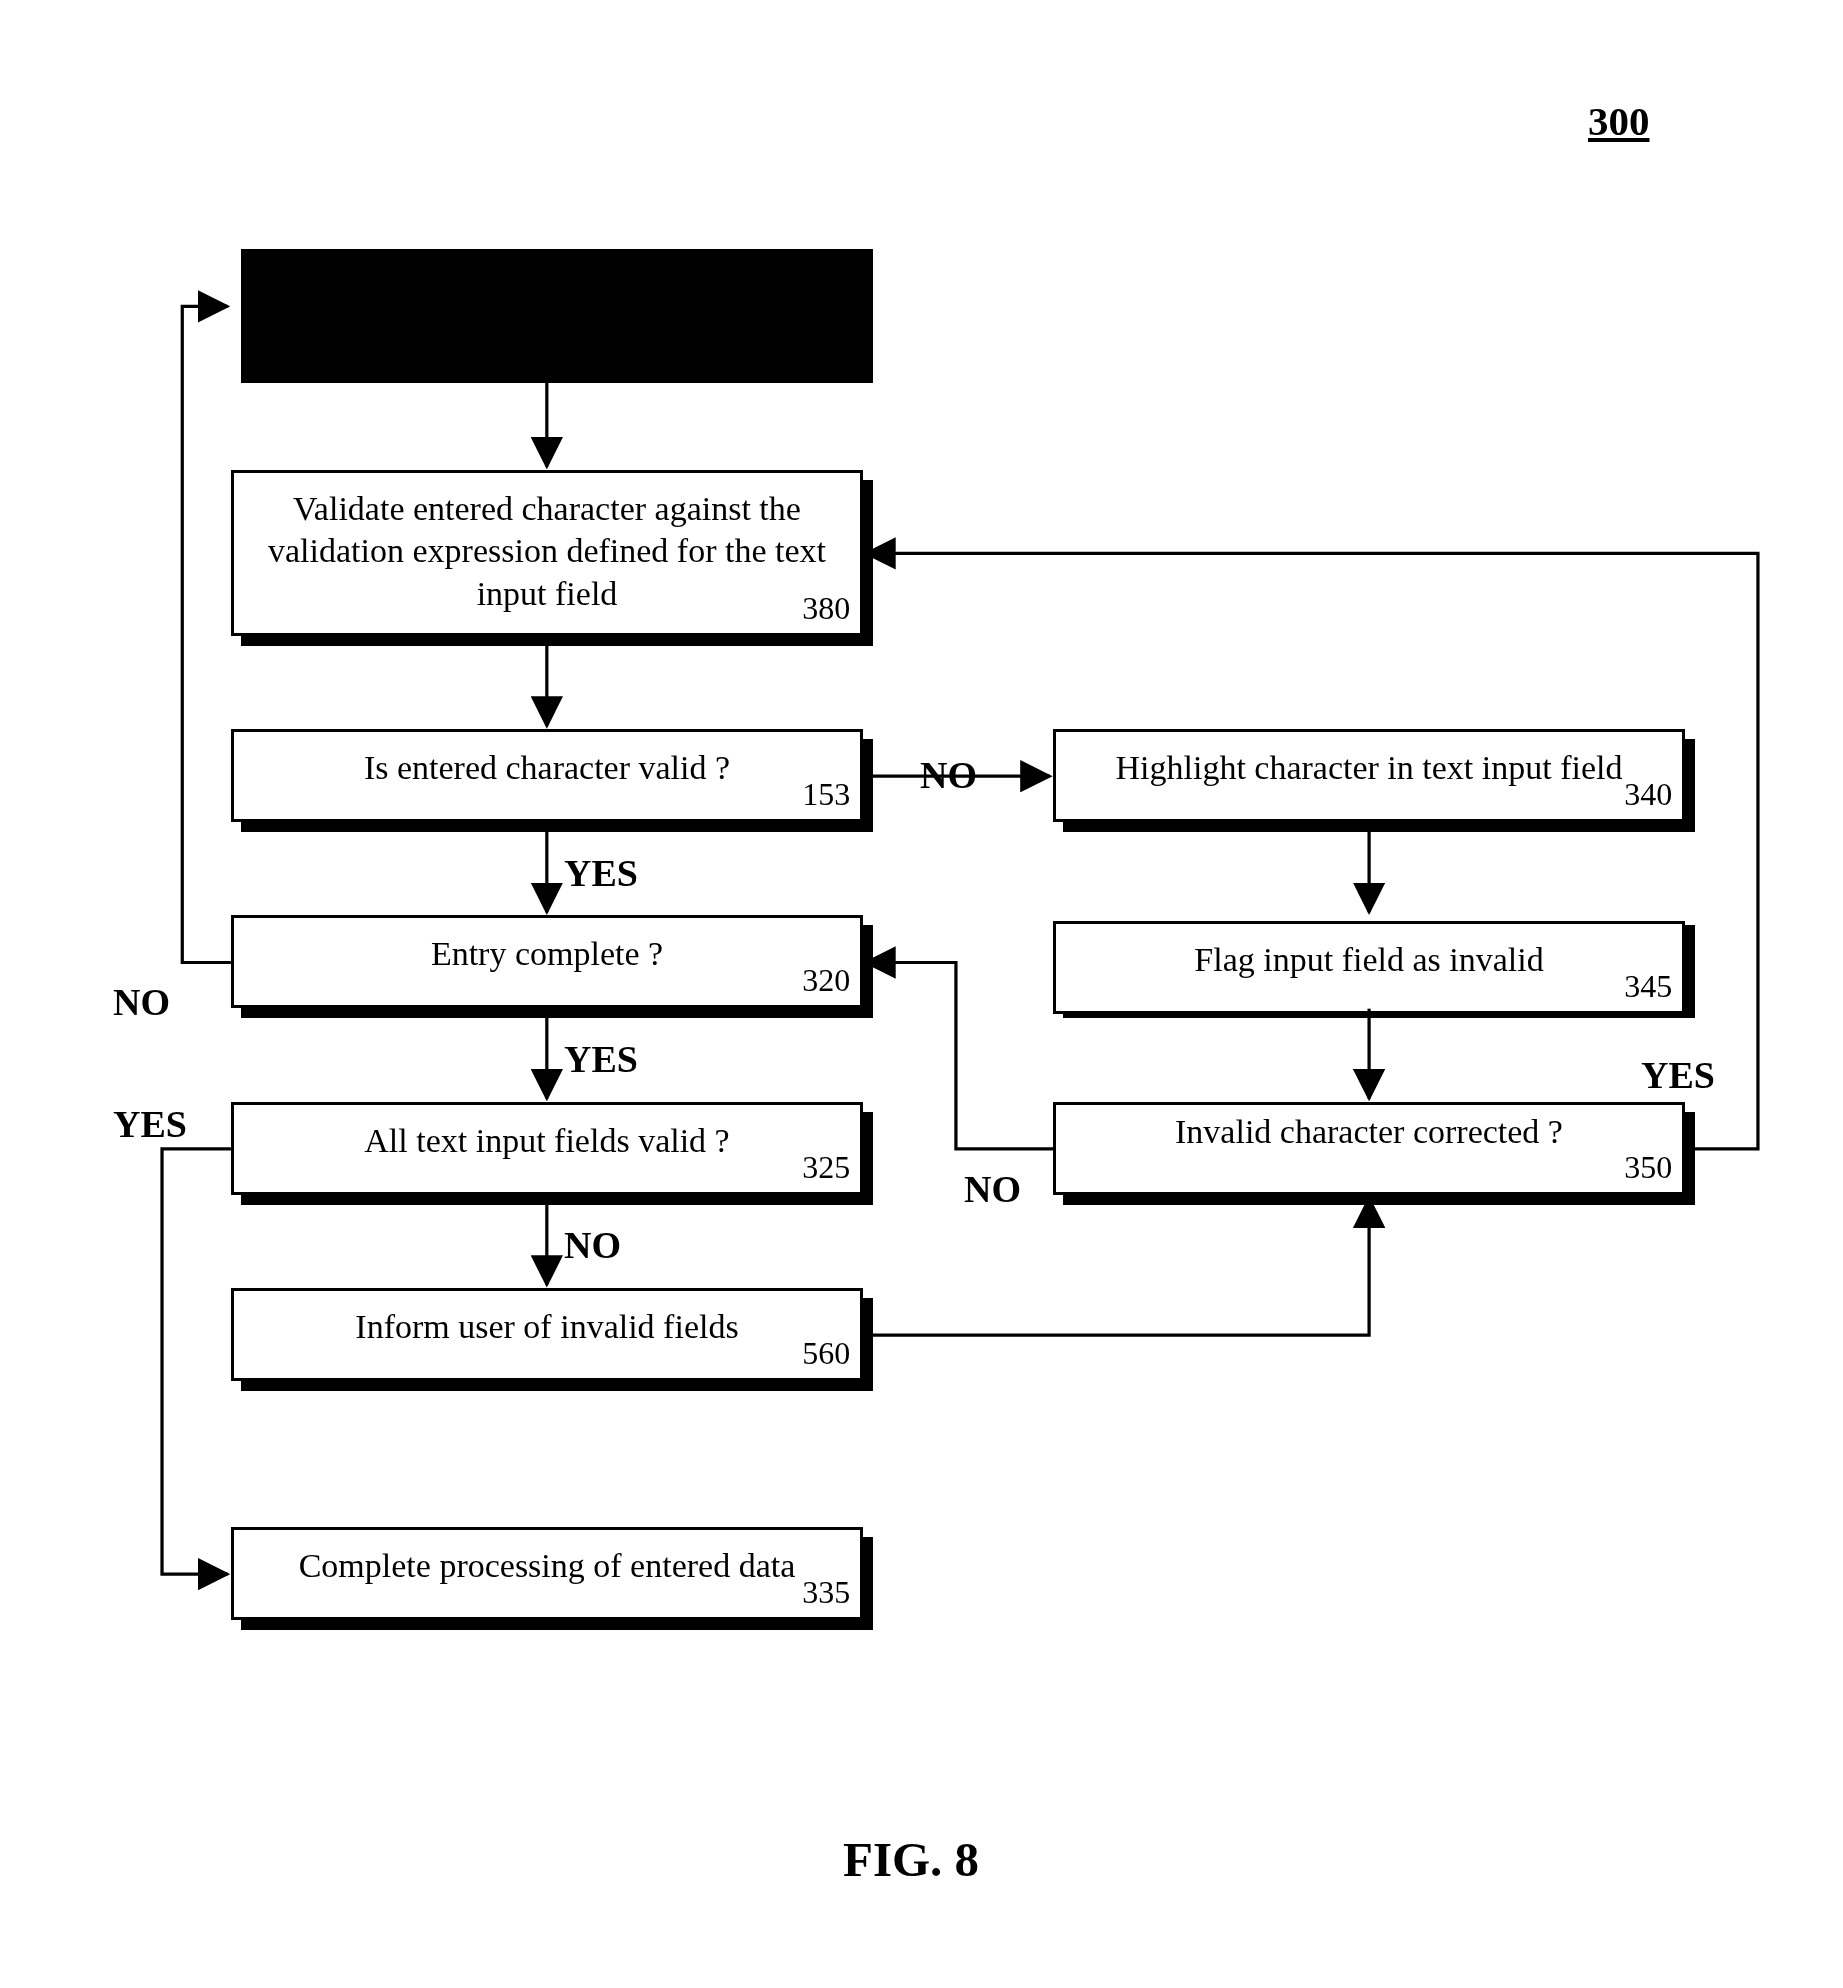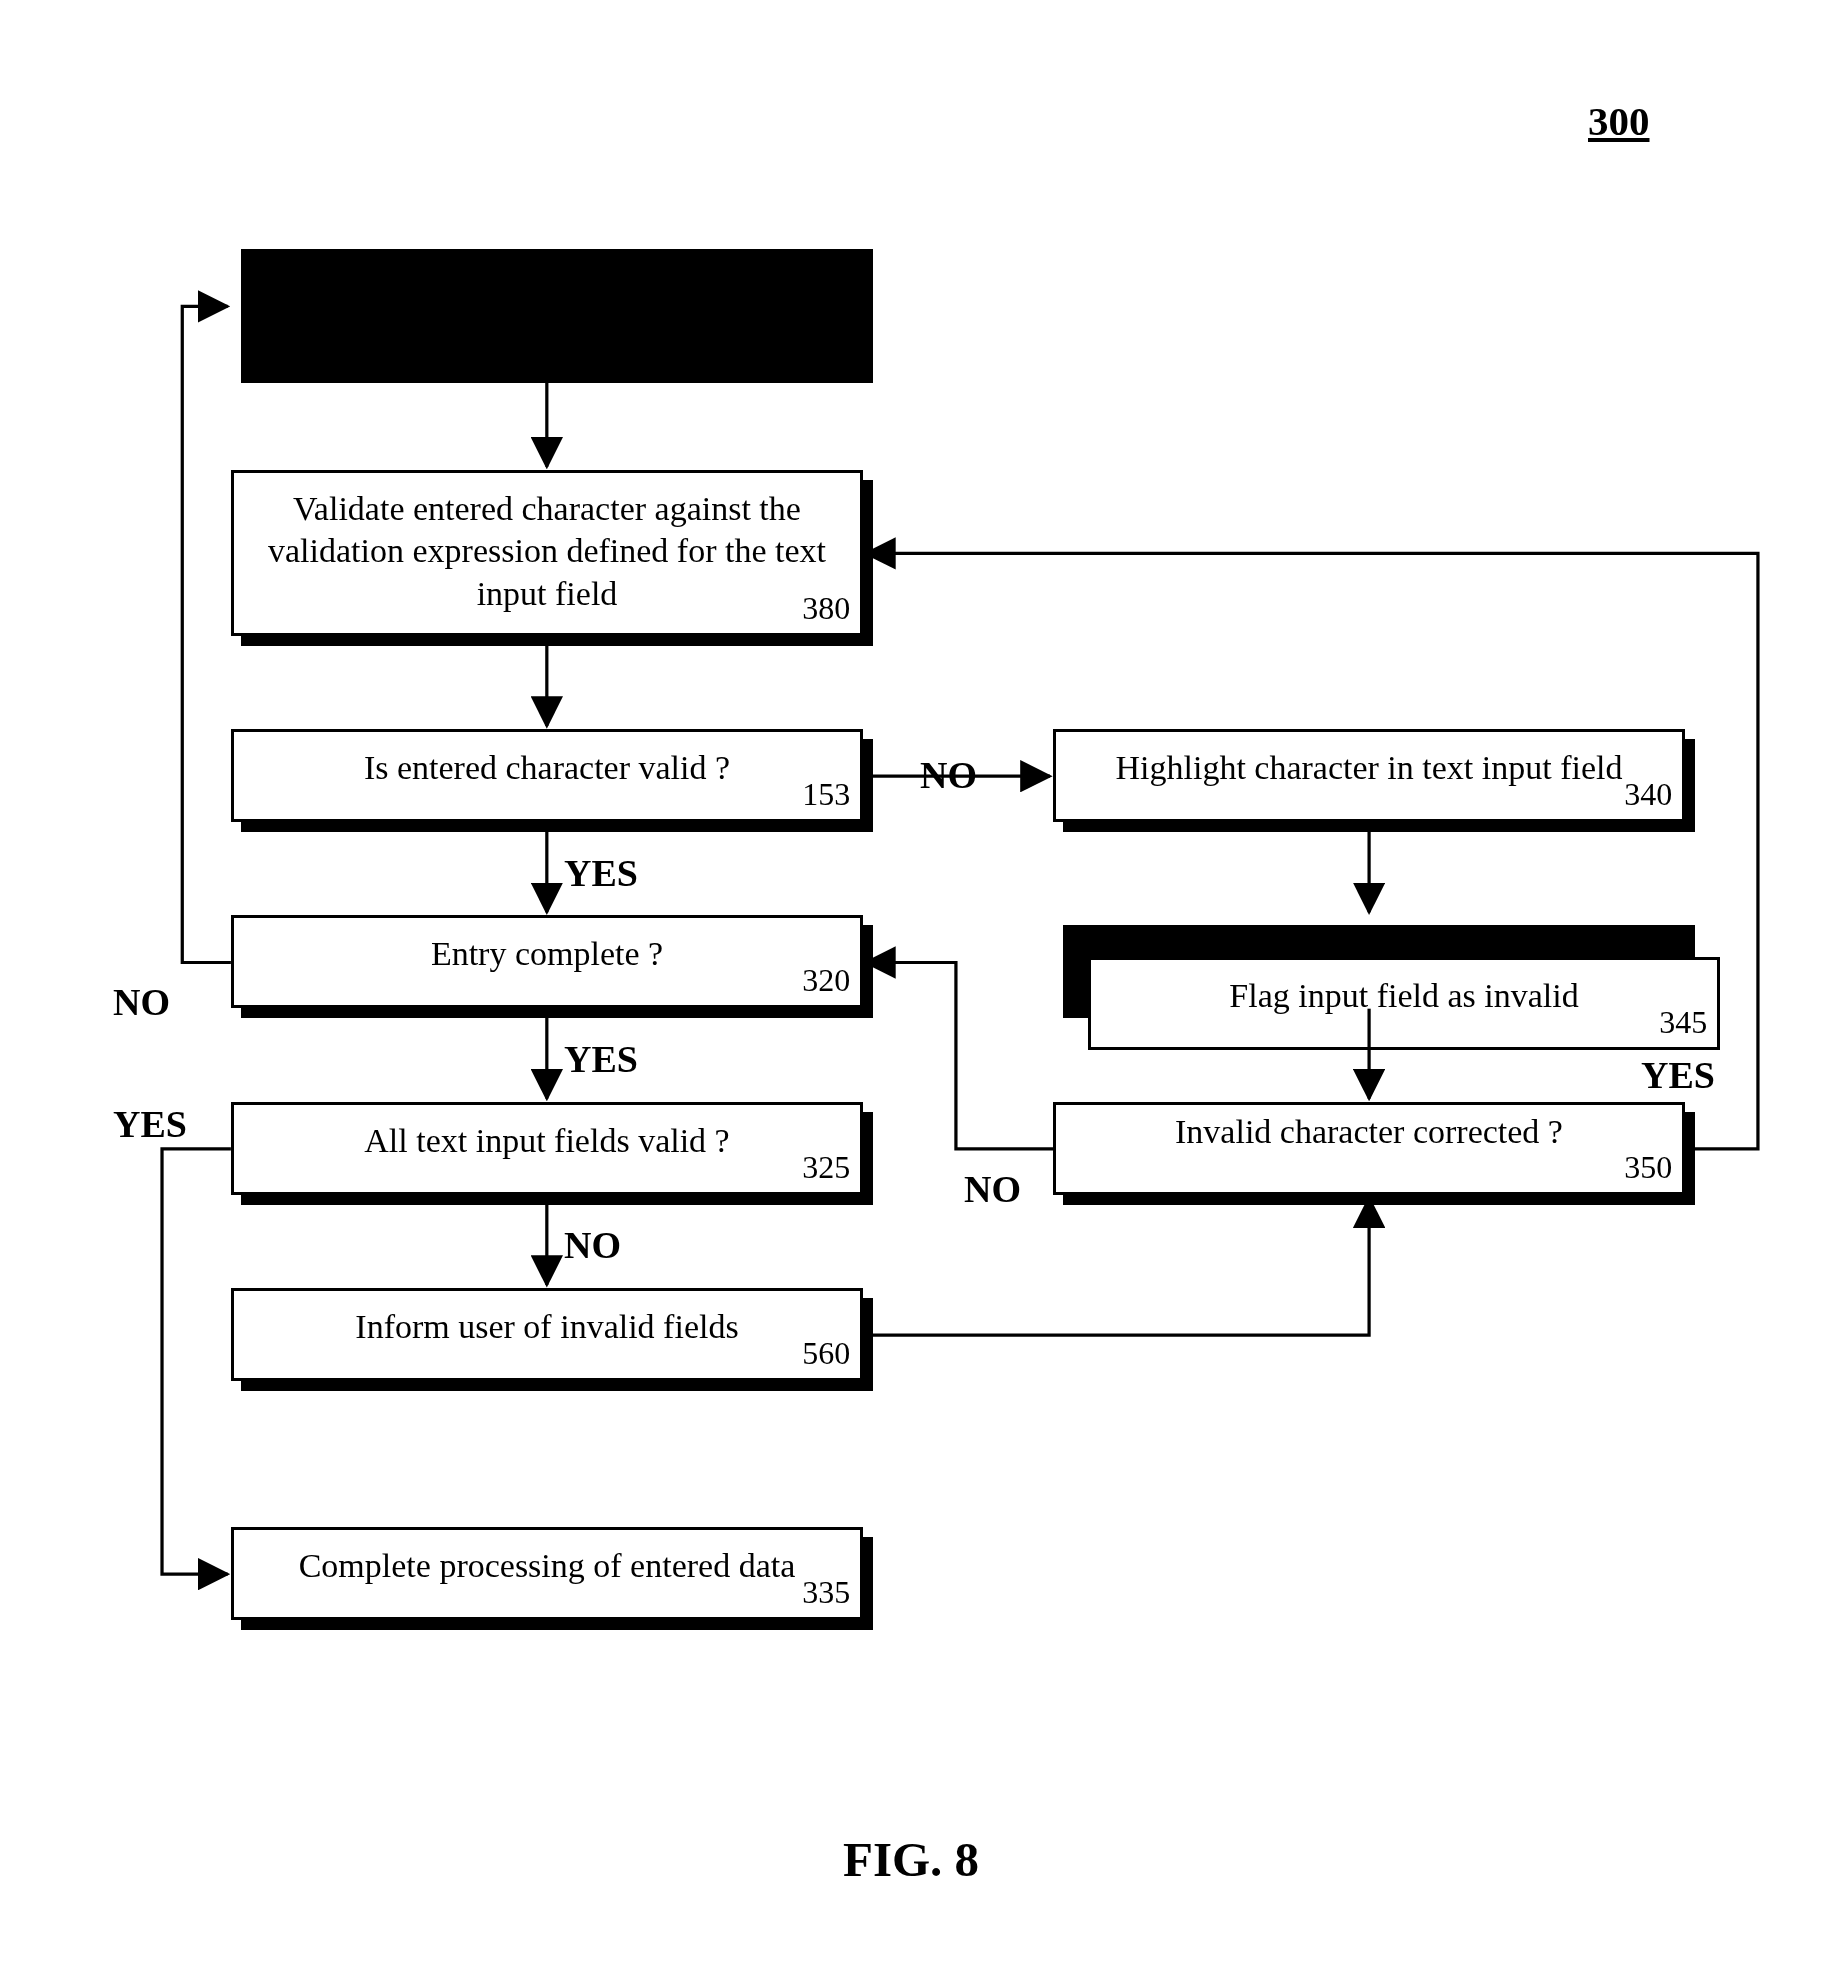--- a/index.html
+++ b/index.html
@@ -103,21 +103,21 @@
   <div class="box" style="left:231px; top:1527px; width:632px; height:93px; padding:14.6px 16px 0 16px;">
     <span>Complete processing of entered data</span>
     <span class="num">335</span>
   </div>
 
   <div class="box" style="left:1053px; top:729px; width:632px; height:93px; padding:14.6px 16px 0 16px;">
     <span>Highlight character in text input field</span>
     <span class="num">340</span>
   </div>
 
-  <div class="box" style="left:1053px; top:957px; width:632px; height:93px; padding:14.6px 16px 0 16px;margin-left:35px;">
+  <div class="box" style="left:1053px; top:921px; width:632px; height:93px; padding:14.6px 16px 0 16px;">
     <span>Flag input field as invalid</span>
     <span class="num">345</span>
   </div>
 
   <div class="box" style="left:1053px; top:1102px; width:632px; height:93px; padding:6px 16px 0 16px;">
     <span>Invalid character corrected ?</span>
     <span class="num">350</span>
   </div>
 
   <div class="label" style="left:920px; top:753px;">NO</div>

